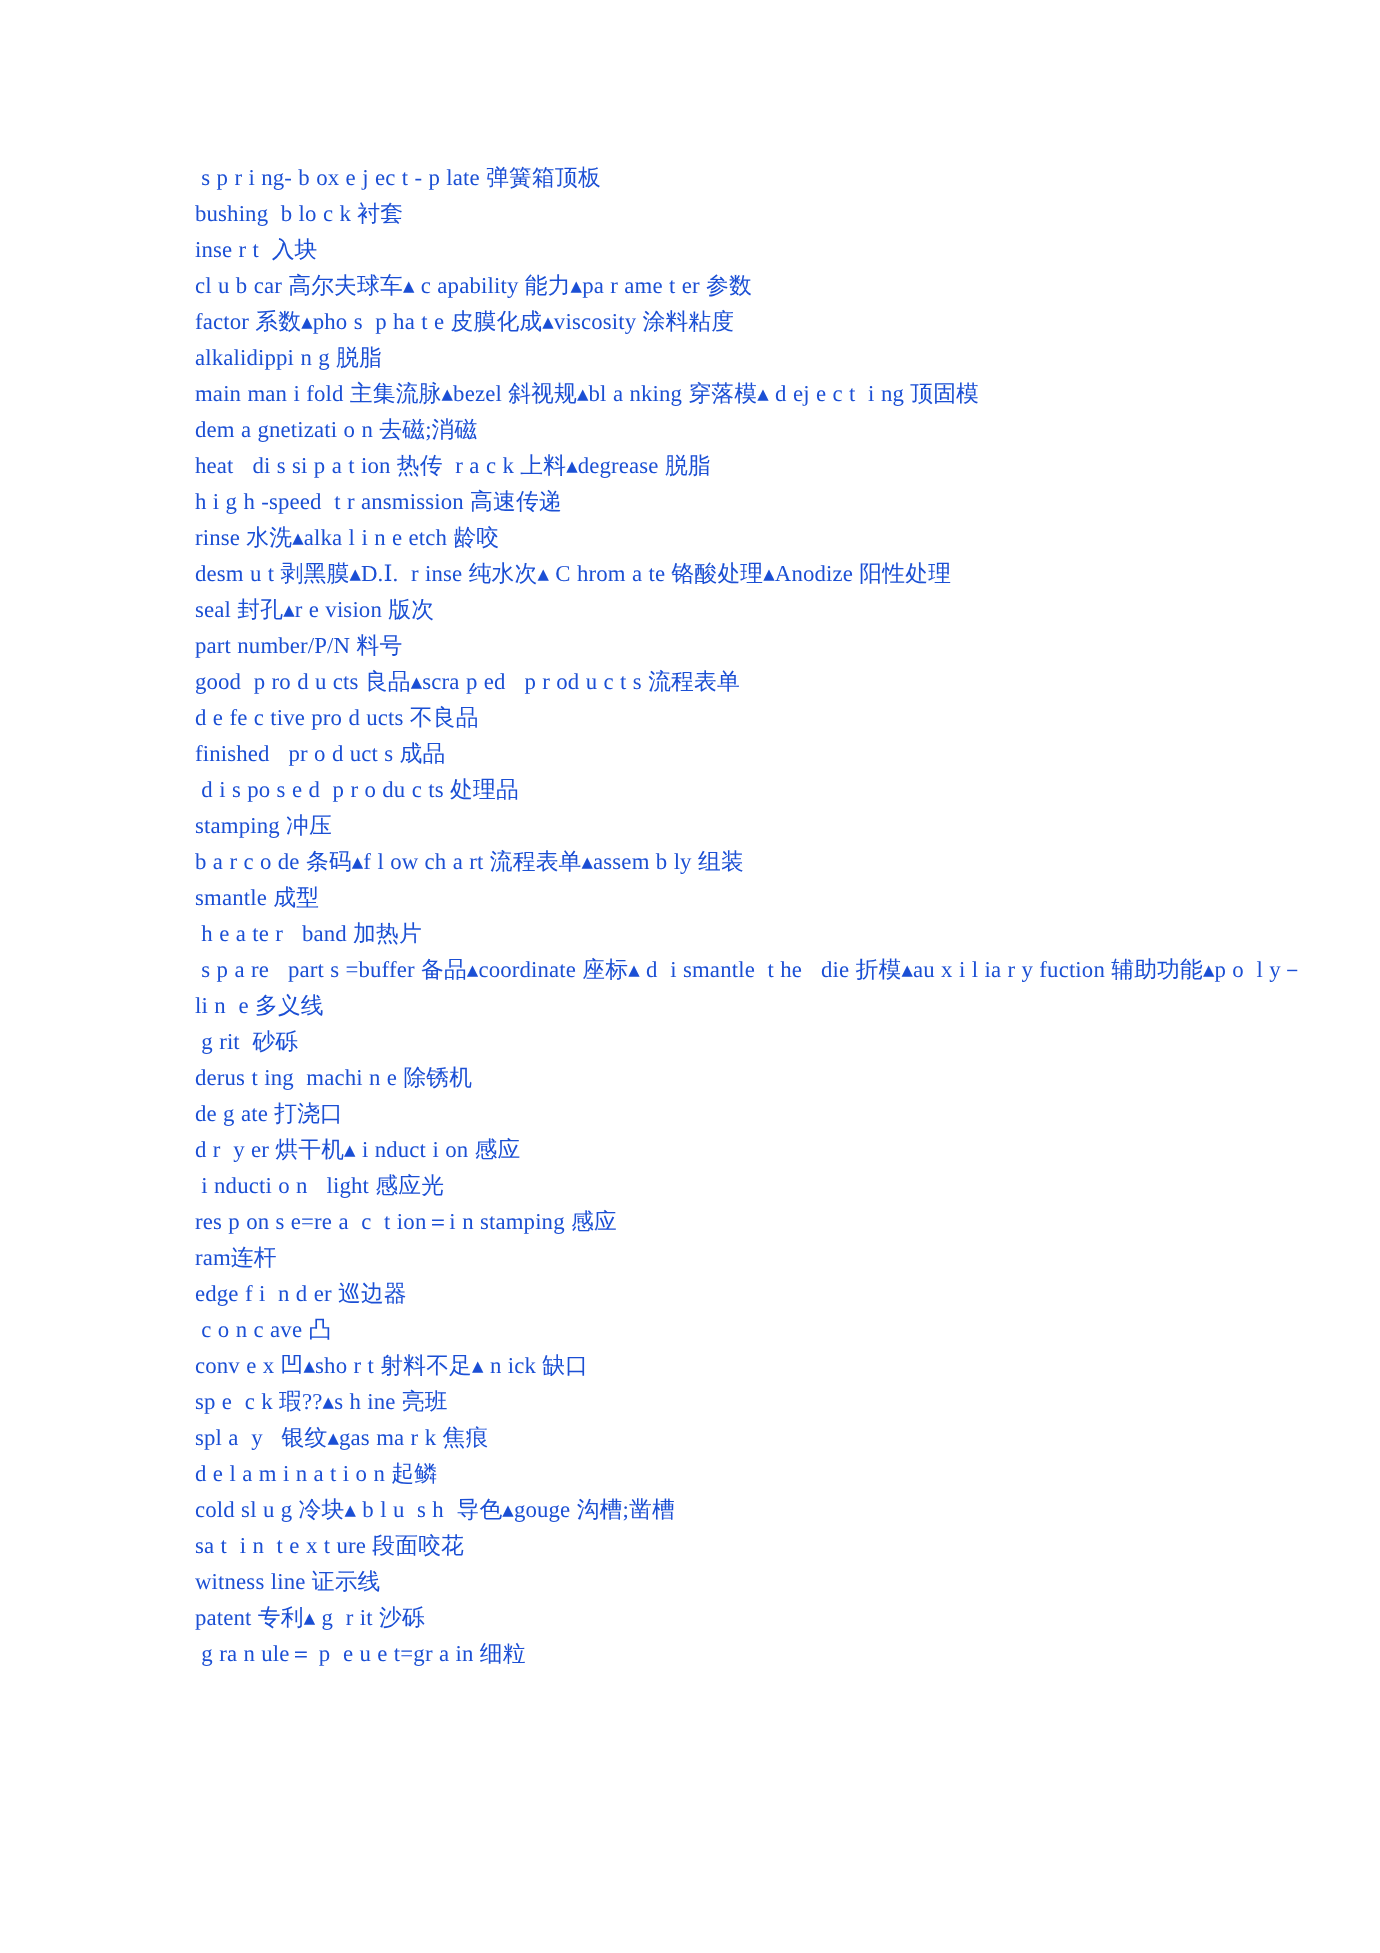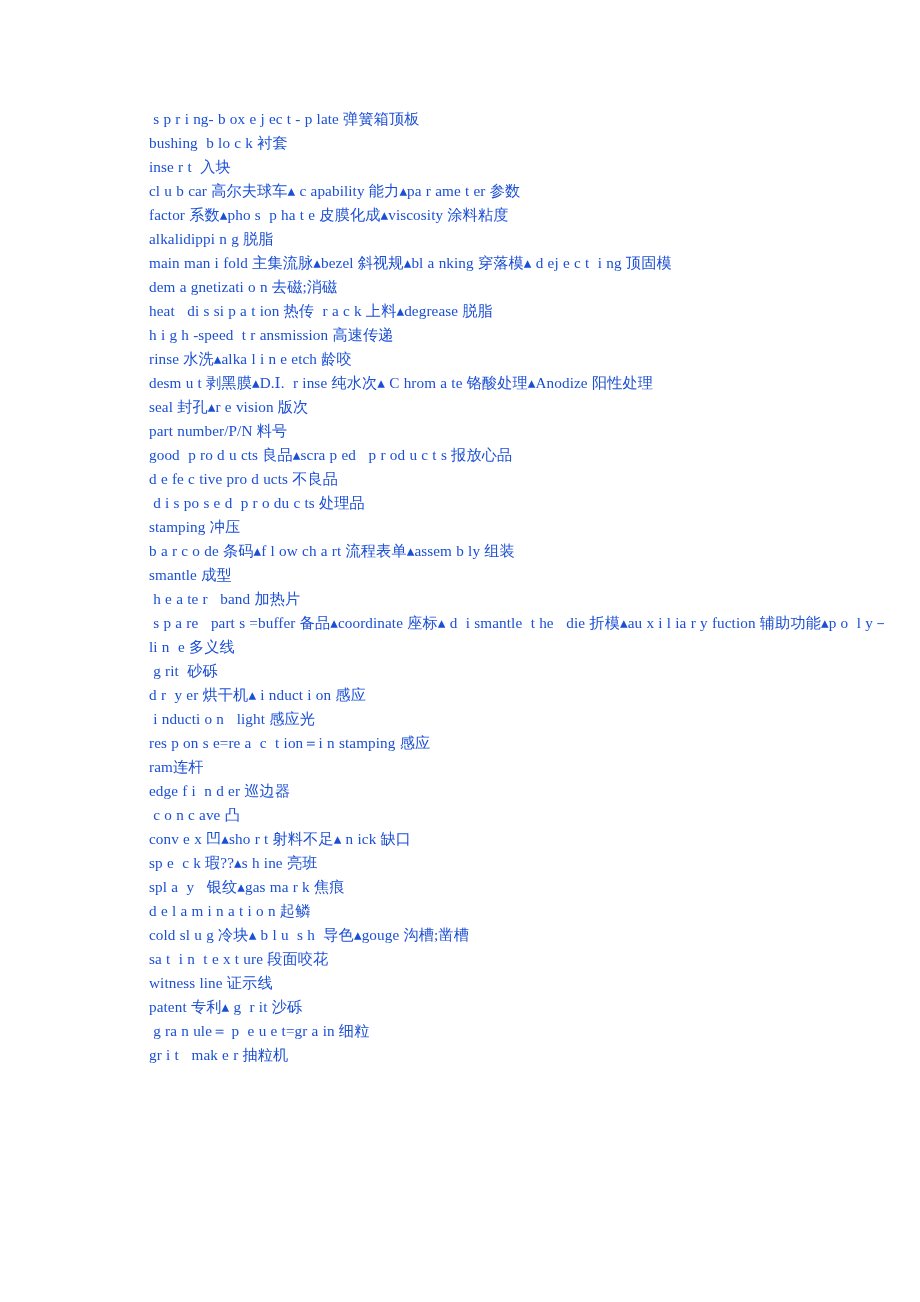--- a/index.html
+++ b/index.html
@@ -17,21 +17,21 @@
   }
   .page {
     position: relative;
     width: 920px;
     height: 1302px;
     background: #ffffff;
     box-sizing: border-box;
   }
   .doc-body {
     position: absolute;
-    left: 149px;
+    left: 130px;
     top: 107px;
     width: 740px;
   }
   .gloss-line {
     color: #1b4fd4;
     font-family: "Liberation Serif", "DejaVu Serif", serif;
     font-size: 15.2px;
     line-height: 24px;
     white-space: pre-wrap;
     letter-spacing: 0.1px;
@@ -53,39 +53,41 @@
       <p class="gloss-line">factor 系数▴pho s  p ha t e 皮膜化成▴viscosity 涂料粘度</p>
       <p class="gloss-line">alkalidippi n g 脱脂</p>
       <p class="gloss-line">main man i fold 主集流脉▴bezel 斜视规▴bl a nking 穿落模▴ d ej e c t  i ng 顶固模</p>
       <p class="gloss-line">dem a gnetizati o n 去磁;消磁</p>
       <p class="gloss-line">heat   di s si p a t ion 热传  r a c k 上料▴degrease 脱脂</p>
       <p class="gloss-line">h i g h -speed  t r ansmission 高速传递</p>
       <p class="gloss-line">rinse 水洗▴alka l i n e etch 龄咬</p>
       <p class="gloss-line">desm u t 剥黑膜▴D.Ⅰ.  r inse 纯水次▴ C hrom a te 铬酸处理▴Anodize 阳性处理</p>
       <p class="gloss-line">seal 封孔▴r e vision 版次</p>
       <p class="gloss-line">part number/P/N 料号</p>
-      <p class="gloss-line">good  p ro d u cts 良品▴scra p ed   p r od u c t s 报放心品</p>
+      <p class="gloss-line">good  p ro d u cts 良品▴scra p ed   p r od u c t s 流程表单</p>
       <p class="gloss-line">d e fe c tive pro d ucts 不良品</p>
+      <p class="gloss-line">finished   pr o d uct s 成品</p>
       <p class="gloss-line"> d i s po s e d  p r o du c ts 处理品</p>
       <p class="gloss-line">stamping 冲压</p>
       <p class="gloss-line">b a r c o de 条码▴f l ow ch a rt 流程表单▴assem b ly 组装</p>
       <p class="gloss-line">smantle 成型</p>
       <p class="gloss-line"> h e a te r   band 加热片</p>
       <p class="gloss-line"> s p a re   part s =buffer 备品▴coordinate 座标▴ d  i smantle  t he   die 折模▴au x i l ia r y fuction 辅助功能▴p o  l y－li n  e 多义线</p>
       <p class="gloss-line"> g rit  砂砾</p>
+      <p class="gloss-line">derus t ing  machi n e 除锈机</p>
+      <p class="gloss-line">de g ate 打浇口</p>
       <p class="gloss-line">d r  y er 烘干机▴ i nduct i on 感应</p>
       <p class="gloss-line"> i nducti o n   light 感应光</p>
       <p class="gloss-line">res p on s e=re a  c  t ion＝i n stamping 感应</p>
       <p class="gloss-line">ram连杆</p>
       <p class="gloss-line">edge f i  n d er 巡边器</p>
       <p class="gloss-line"> c o n c ave 凸</p>
       <p class="gloss-line">conv e x 凹▴sho r t 射料不足▴ n ick 缺口</p>
       <p class="gloss-line">sp e  c k 瑕??▴s h ine 亮班</p>
       <p class="gloss-line">spl a  y   银纹▴gas ma r k 焦痕</p>
       <p class="gloss-line">d e l a m i n a t i o n 起鳞</p>
       <p class="gloss-line">cold sl u g 冷块▴ b l u  s h  导色▴gouge 沟槽;凿槽</p>
       <p class="gloss-line">sa t  i n  t e x t ure 段面咬花</p>
       <p class="gloss-line">witness line 证示线</p>
       <p class="gloss-line">patent 专利▴ g  r it 沙砾</p>
       <p class="gloss-line"> g ra n ule＝ p  e u e t=gr a in 细粒</p>
-      <p class="gloss-line">gr i t   mak e r 抽粒机</p>
     </div>
 </div>
 
 </body></html>

